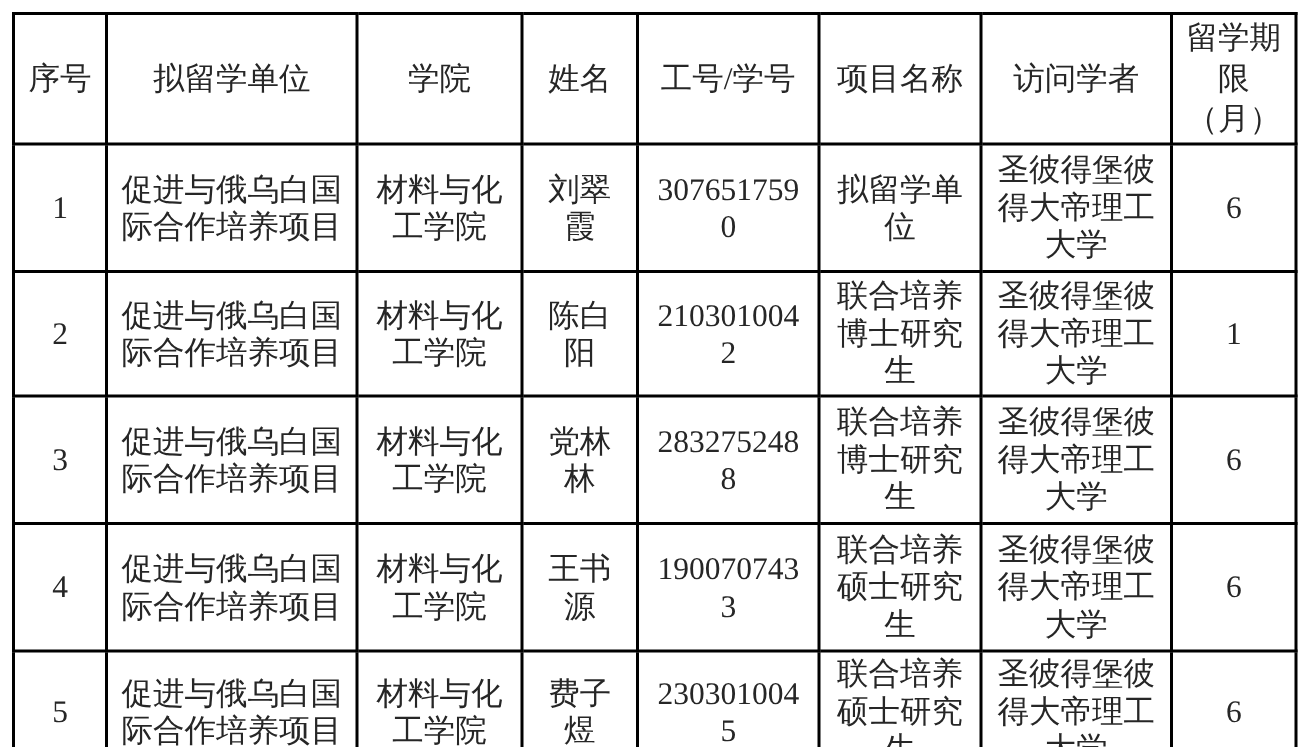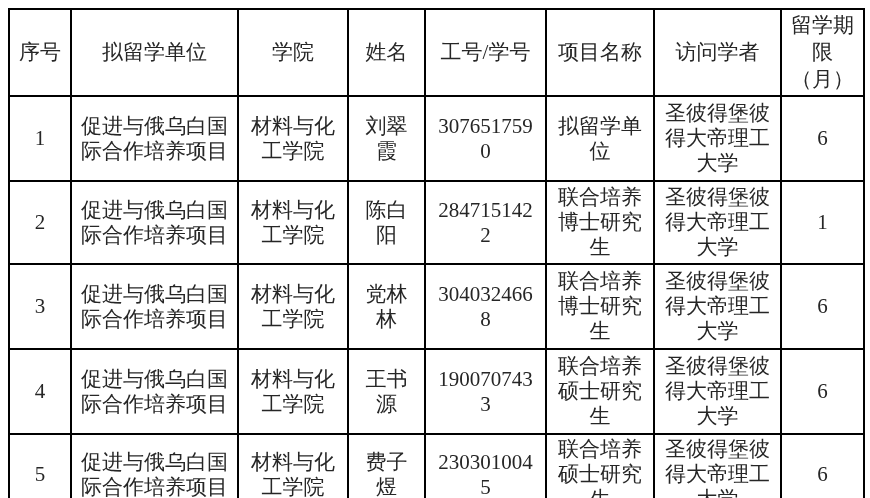--- a/index.html
+++ b/index.html
@@ -85,31 +85,31 @@
       <td>3076517590</td>
       <td>拟留学单位</td>
       <td>圣彼得堡彼得大帝理工大学</td>
       <td>6</td>
     </tr>
     <tr class="r-b">
       <td>2</td>
       <td>促进与俄乌白国际合作培养项目</td>
       <td>材料与化工学院</td>
       <td>陈白阳</td>
-      <td>2847151422</td>
+      <td>2103010042</td>
       <td>联合培养博士研究生</td>
       <td>圣彼得堡彼得大帝理工大学</td>
       <td>1</td>
     </tr>
     <tr class="r-a">
       <td>3</td>
       <td>促进与俄乌白国际合作培养项目</td>
       <td>材料与化工学院</td>
       <td>党林林</td>
-      <td>3040324668</td>
+      <td>2832752488</td>
       <td>联合培养博士研究生</td>
       <td>圣彼得堡彼得大帝理工大学</td>
       <td>6</td>
     </tr>
     <tr class="r-a">
       <td>4</td>
       <td>促进与俄乌白国际合作培养项目</td>
       <td>材料与化工学院</td>
       <td>王书源</td>
       <td>1900707433</td>

